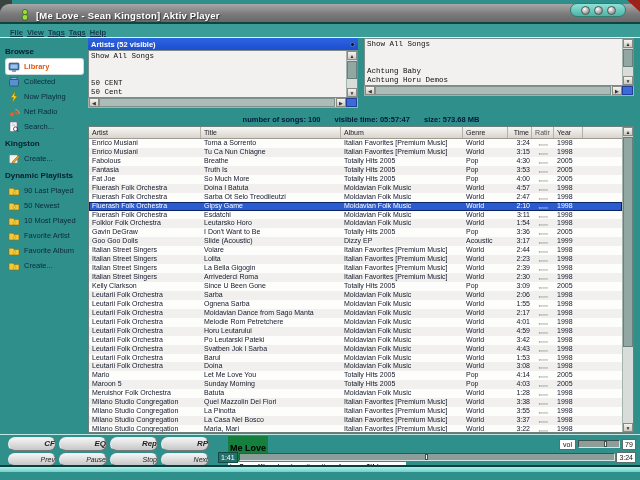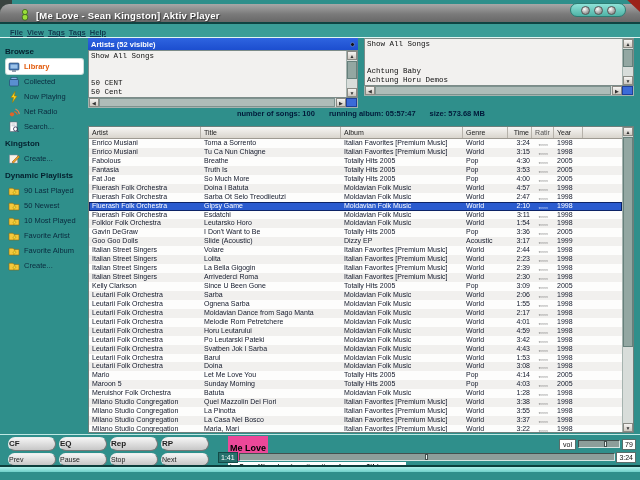--- a/index.html
+++ b/index.html
@@ -57,21 +57,21 @@
   .vthumb{position:absolute;left:0;right:0;background:#93a7a2;border:1px solid #66807b;}
   
   .hscroll{position:relative;height:10px;background:#d8ddda;border:1px solid #a5b3af;border-top:none;}
   .harrow{position:absolute;top:0;bottom:0;width:10px;background:linear-gradient(#f6f5f3,#cdc8c0);
           border:1px solid #8a8a84;font-size:5px;line-height:8px;text-align:center;color:#333;}
   .harrow.left{left:0;} .harrow.right{right:11px;}
   .hthumb{position:absolute;left:10px;right:22px;top:0;bottom:0;background:#aebcb8;border:1px solid #7d928e;}
   .scroll-corner{position:absolute;right:0;top:0;bottom:0;width:11px;background:#3b6bd8;border:1px solid #20409a;}
   
   .statusbar{position:absolute;left:88px;top:109px;width:546px;height:15px;display:flex;
-             align-items:flex-start;justify-content:center;gap:14px;}
+             align-items:flex-end;justify-content:center;gap:14px;}
   .statusbar span{font-size:7.5px;font-weight:bold;color:#001a3a;}
   
   .songtable{position:absolute;left:88px;top:126px;width:546px;height:307px;background:#fff;
              border:1px solid #6d7f7b;}
   .t-header{display:flex;height:12px;background:linear-gradient(#f7f6f4,#d9d5cd);
             border-bottom:1px solid #9e9a92;padding-right:11px;}
   .t-hcell{font-size:7px;line-height:11px;color:#222;padding-left:3px;border-right:1px solid #b6b2aa;
            white-space:nowrap;overflow:hidden;}
   .t-rows{position:absolute;left:0;top:12px;right:11px;bottom:0;overflow:hidden;}
   .t-row{display:flex;height:8.94px;background:#fdfdfc;}
@@ -84,24 +84,24 @@
   .t-row.selected{background:#2a5bcf;outline:1px solid #0c2366;outline-offset:-1px;}
   .t-row.selected .t-cell{color:#fff;}
   .table-vscroll{top:0;bottom:0;}
   
   .playerbar{position:absolute;left:0;top:434px;right:0;height:31px;background:#2f8f8b;
              border-top:1px solid #bfe8e4;}
   .btn-grid{position:absolute;left:8px;top:2px;display:grid;grid-template-columns:repeat(4,48px);
             grid-auto-rows:auto;gap:2px 3px;}
   .pbtn{height:13px;background:linear-gradient(#f4f4f4,#c7c7c7);border:1px solid #777;
         border-top-color:#eee;border-left-color:#eee;font-size:7px;color:#222;
-        text-align:left;line-height:11px;border-radius:7px;}
+        text-align:right;line-height:11px;border-radius:7px;font-style:italic;}
   .pbtn.big{height:14px;font-weight:bold;font-size:8px;line-height:12px;}
   .trackinfo{position:absolute;left:228px;top:1px;}
-  .track-title{display:inline-block;background:#ec4899;color:#000;font-size:9px;font-weight:bold;
+  .track-title{display:inline-block;background:#15803d;color:#000;font-size:9px;font-weight:bold;
                padding:7px 2px;line-height:11px;}
   .track-sub{display:block;background:#fff;color:#222;font-size:7px;line-height:9px;
              padding:0 2px;margin-top:1px;white-space:nowrap;width:max-content;}
   .track-sub b{color:#000;}
   
   .progress-row{position:absolute;left:218px;right:4px;bottom:3px;height:10px;display:flex;align-items:center;}
   .time-label{background:#26706c;color:#fff;font-size:7px;line-height:9px;padding:0 2px;
               border:1px solid #134a47;}
   .time-total{background:#fff;color:#111;border:1px solid #5a6e6b;font-size:7px;line-height:9px;padding:0 2px;}
   .progress-track{position:relative;flex:1;height:8px;margin:0 1px;background:#8d9e9a;
@@ -321,21 +321,21 @@
         <div class="harrow left">◀</div>
         <div class="hthumb"></div>
         <div class="harrow right">▶</div>
         <div class="scroll-corner"></div>
       </div>
     </div>
   </div>
 
   <div class="statusbar">
     <span>number of songs: 100</span>
-    <span>running album: 05:57:47</span>
+    <span>visible time: 05:57:47</span>
     <span>size: 573.68 MB</span>
   </div>
 
   <div class="songtable">
     <div class="t-header">
         <div class="t-hcell c0">Artist</div>
         <div class="t-hcell c1">Title</div>
         <div class="t-hcell c2">Album</div>
         <div class="t-hcell c3">Genre</div>
         <div class="t-hcell c4">Time</div>

